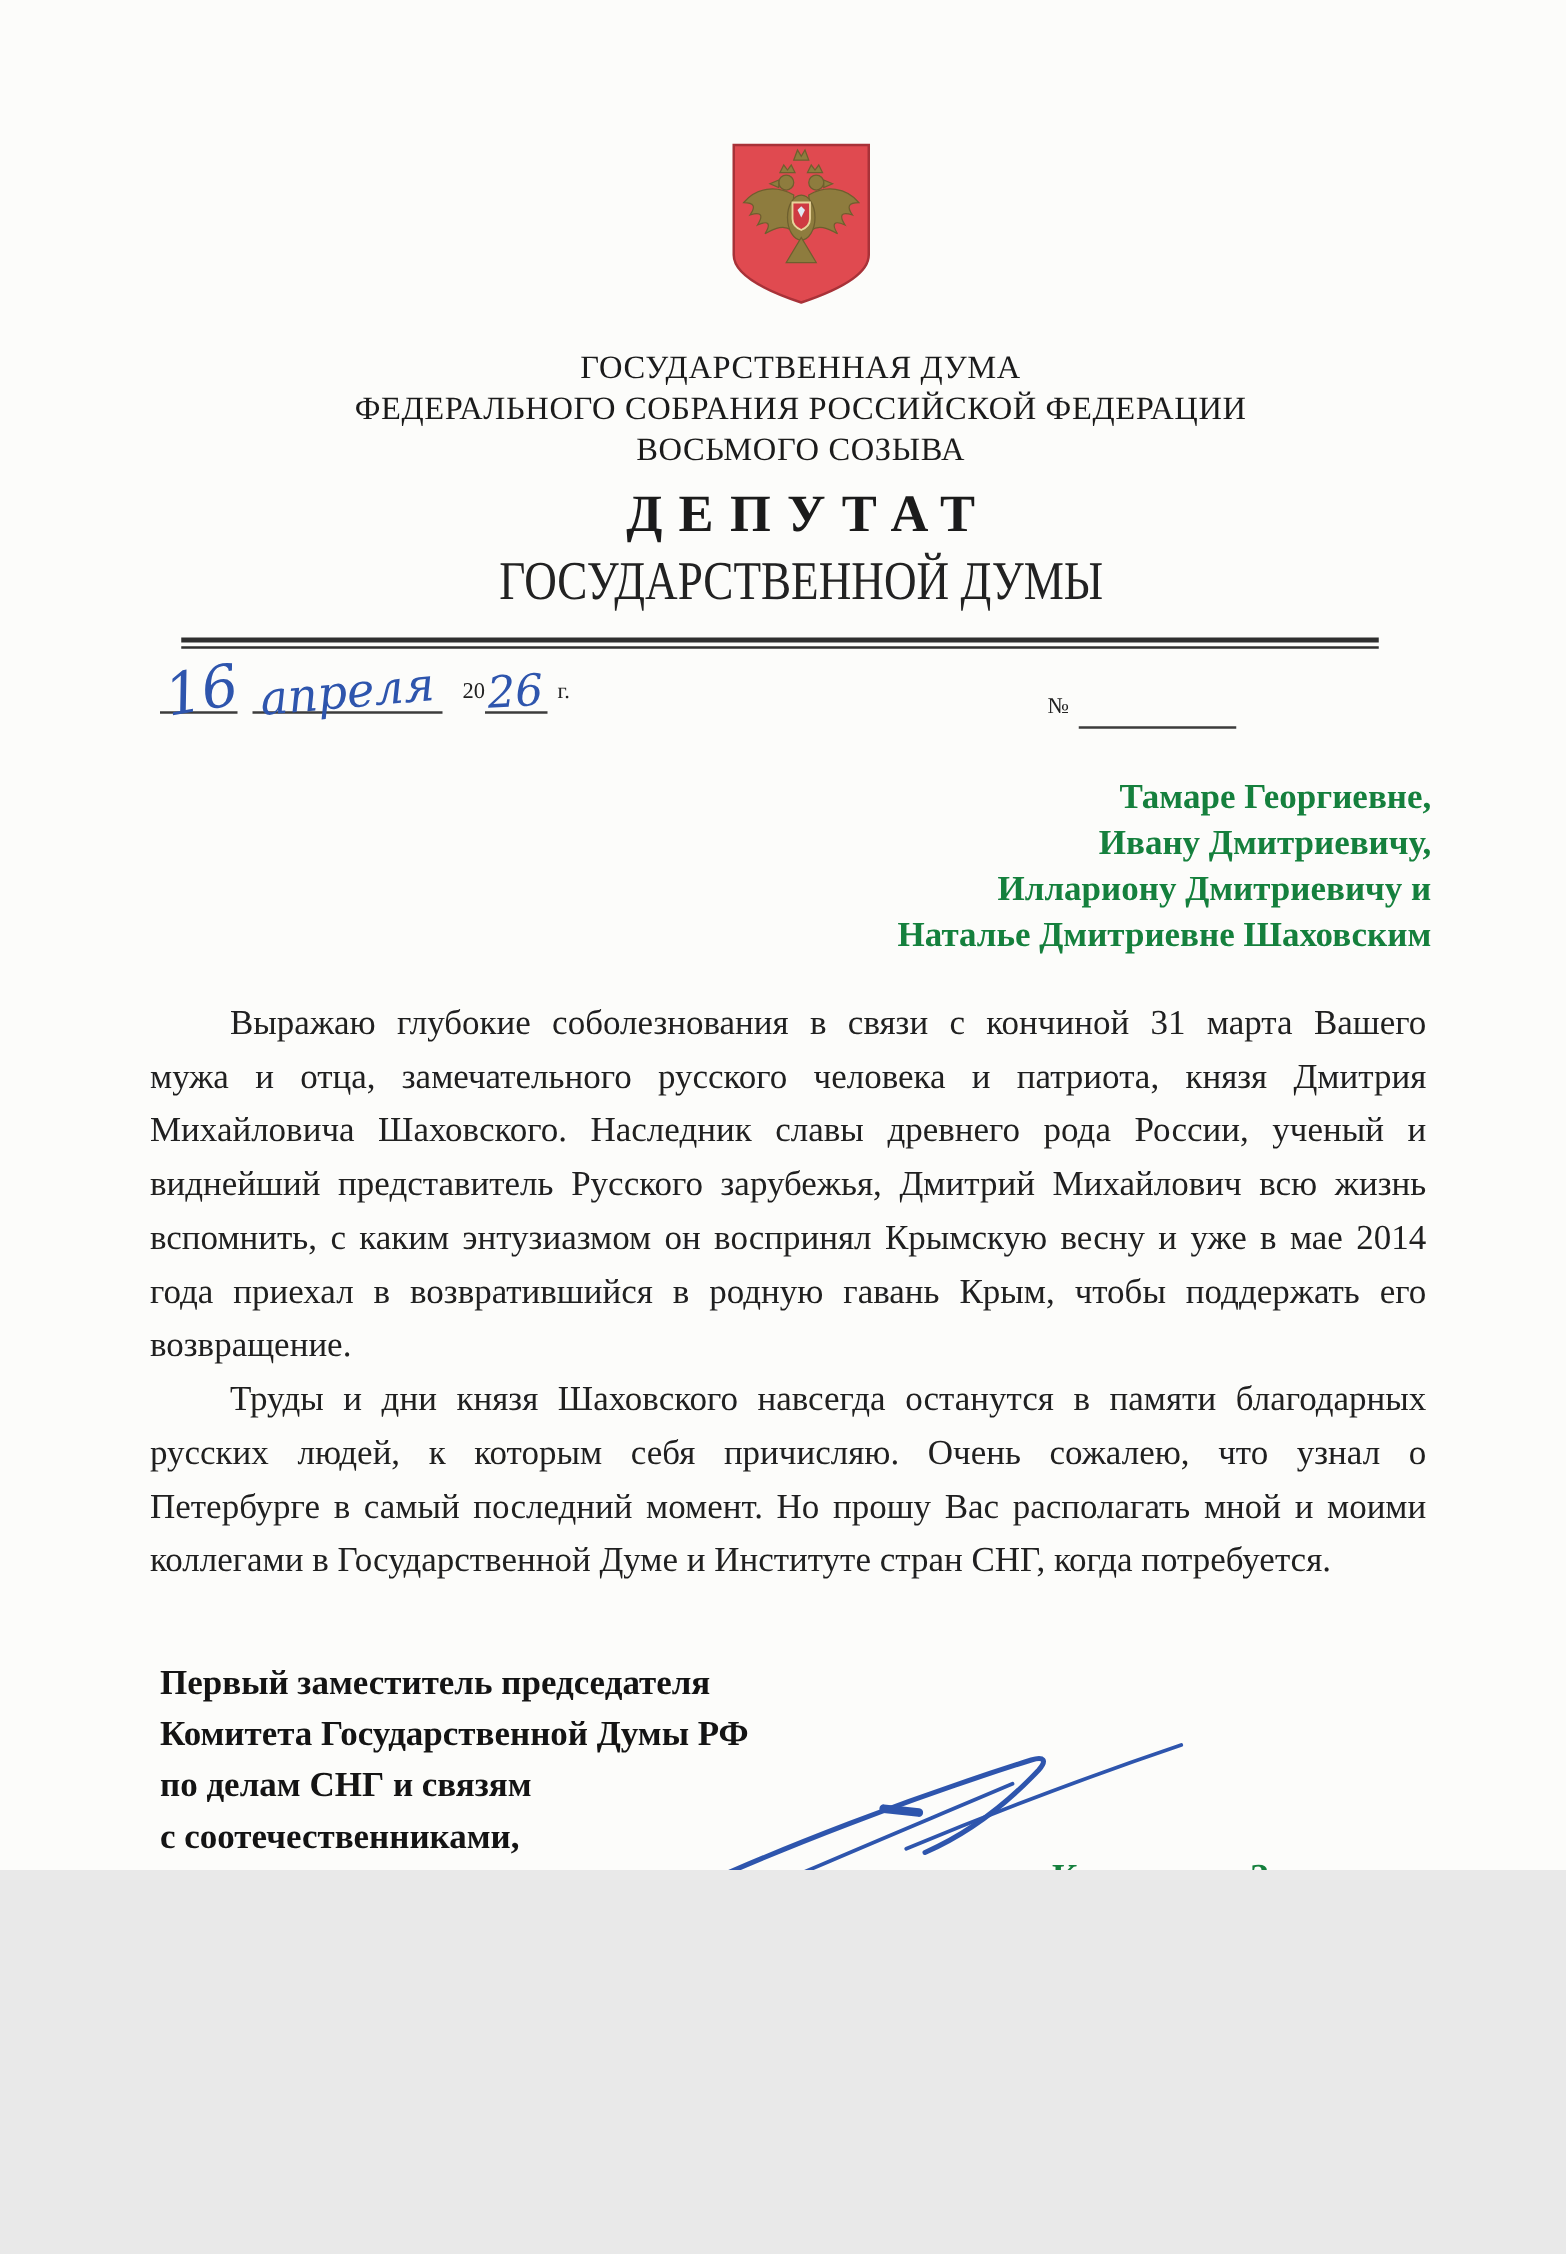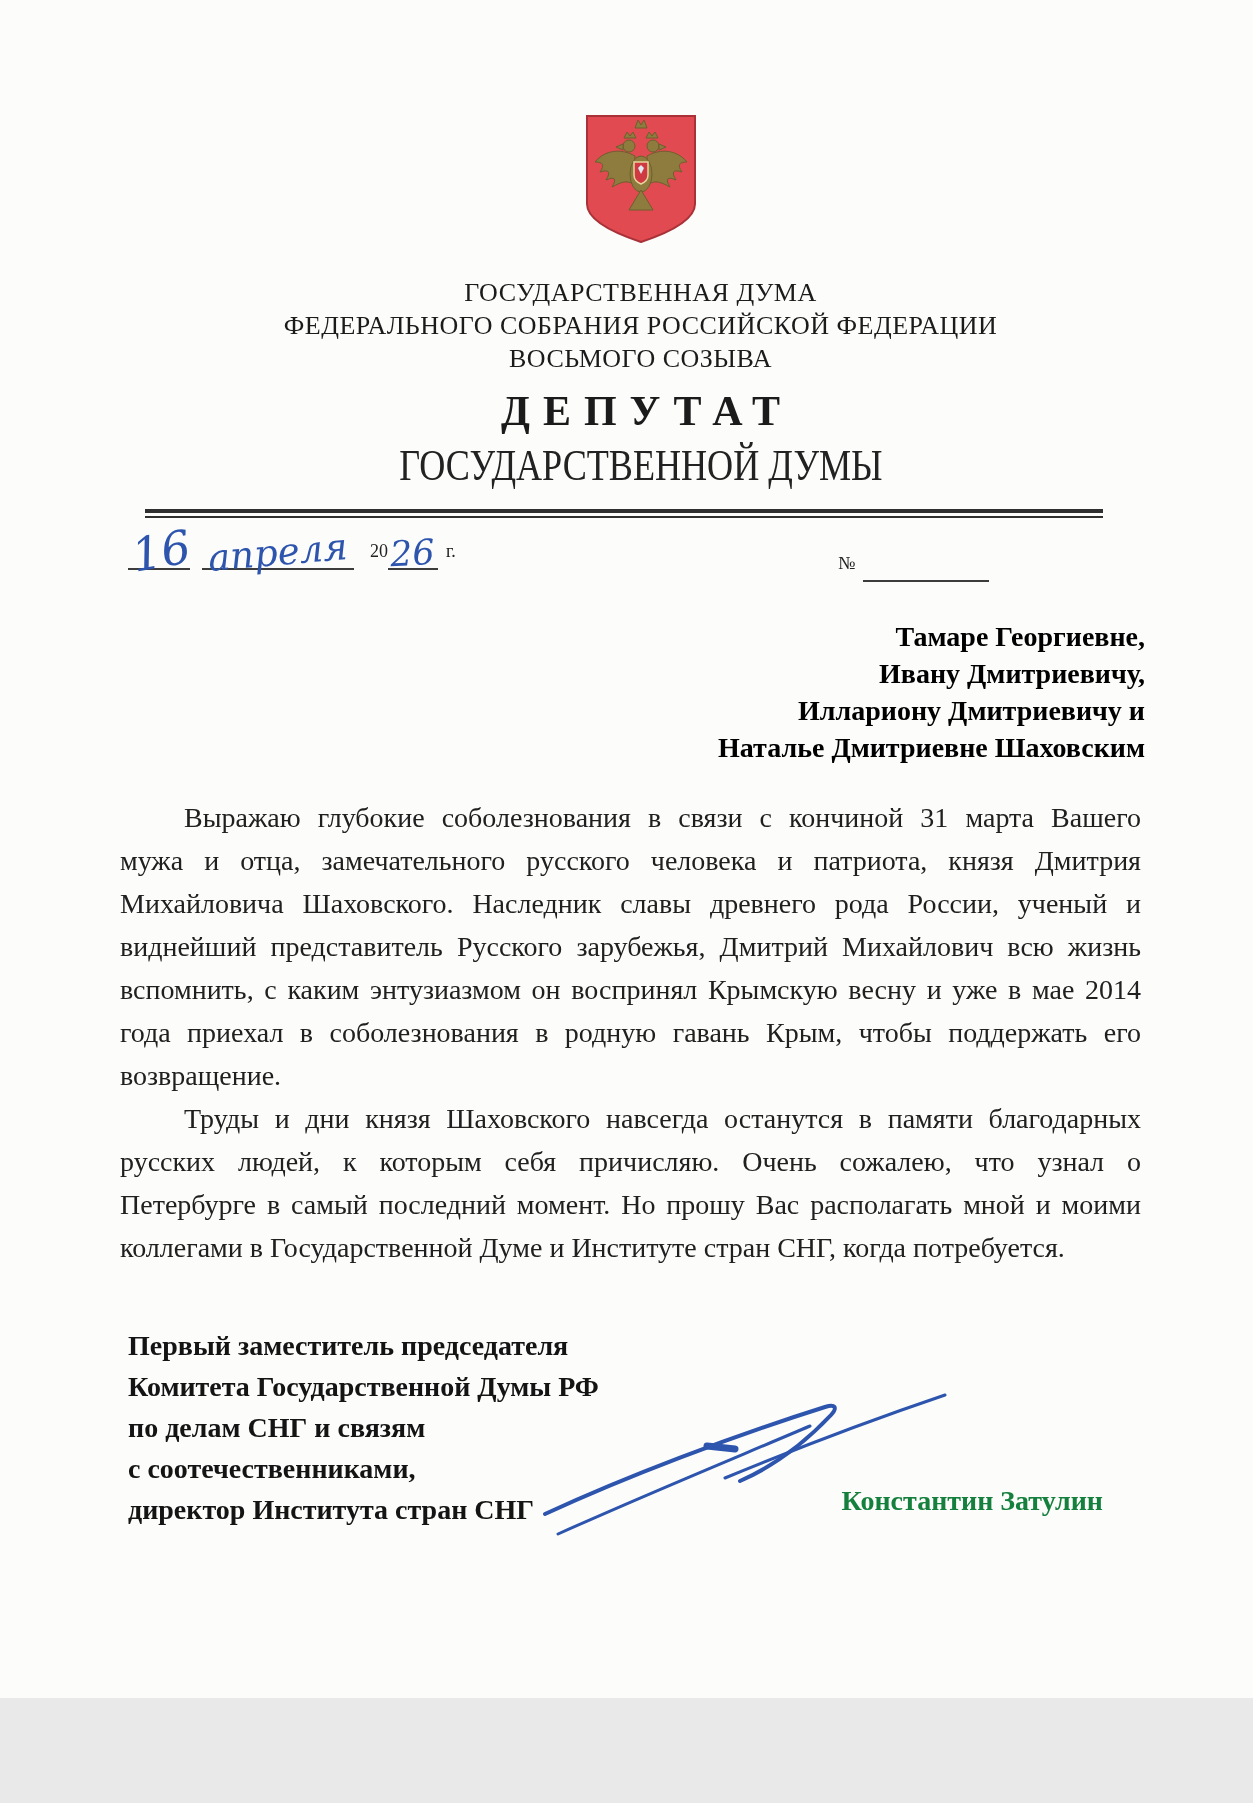--- a/index.html
+++ b/index.html
@@ -1,17 +1,17 @@
 <!DOCTYPE html>
 <html><head>
 <meta charset="utf-8">
 <style>
   html,body { margin:0; padding:0; background:#e9e9e9; }
   .page {
-    position:relative; width:1253px; height:1698px; margin:0 auto;
+    position:relative; width:1253px; height:1496px; margin:0 auto;
     background:#fcfcfa; color:#1e1e1e;
     font-family:"Liberation Serif", serif;
     overflow:hidden;
   }
   
   .letterhead { text-align:center; padding-top:112px; padding-left:28px; }
   .emblem { width:120px; height:134px; display:inline-block; }
   .org-lines { margin-top:26px; }
   .org-line { font-size:26px; line-height:33px; letter-spacing:0.5px; color:#1b1b1b; }
   .deputy-title { margin-top:14px; line-height:44px; }
@@ -31,21 +31,21 @@
   .hw-day { font-size:46px; left:4px; bottom:-10px; transform:rotate(-10deg); }
   .hw-month { font-size:37px; left:6px; bottom:-6px; transform:rotate(-5deg); }
   .hw-year { font-size:35px; left:2px; bottom:-5px; transform:rotate(-3deg); }
   .printed { font-size:18px; color:#222; vertical-align:bottom; line-height:38px; }
   .yr-prefix { margin-left:12px; }
   .yr-suffix { margin-left:4px; }
   .num-group { position:absolute; left:838px; top:26px; white-space:nowrap; }
   .seg-num { width:126px; margin-left:8px; }
   
   .addressees { margin-top:14px; padding-right:108px; text-align:right;
-                font-weight:bold; font-size:28px; line-height:37px; color:#000000; }
+                font-weight:bold; font-size:28px; line-height:37px; color:#15803d; }
   
   .letter-body { margin:30px 112px 0 120px; }
   .ln { font-size:28px; line-height:43px; text-align:justify; text-align-last:justify; color:#202020; }
   .ln.first { text-indent:64px; }
   .ln.last { text-align-last:left; }
   .para + .para { }
   .closing { margin:22px 0 0 8px; font-size:28px; color:#202020; }
   
   .sig-area { position:relative; margin-top:56px; height:320px; }
   .sig-block { margin-left:128px; width:640px; font-weight:bold; font-size:28px; line-height:41px; color:#141414; }
@@ -106,21 +106,21 @@
     <div>Наталье Дмитриевне Шаховским</div>
   </div>
 
   <div class="letter-body">
     <div class="para">
       <div class="ln first">Выражаю глубокие соболезнования в связи с кончиной 31 марта Вашего</div>
       <div class="ln">мужа и отца, замечательного русского человека и патриота, князя Дмитрия</div>
       <div class="ln">Михайловича Шаховского. Наследник славы древнего рода России, ученый и</div>
       <div class="ln">виднейший представитель Русского зарубежья, Дмитрий Михайлович всю жизнь</div>
       <div class="ln">вспомнить, с каким энтузиазмом он воспринял Крымскую весну и уже в мае 2014</div>
-      <div class="ln">года приехал в соболезнования в родную гавань Крым, чтобы поддержать его</div>
+      <div class="ln">года приехал в возвратившийся в родную гавань Крым, чтобы поддержать его</div>
       <div class="ln last">возвращение.</div>
     </div>
     <div class="para">
       <div class="ln first">Труды и дни князя Шаховского навсегда останутся в памяти благодарных</div>
       <div class="ln">русских людей, к которым себя причисляю. Очень сожалею, что узнал о</div>
       <div class="ln">Петербурге в самый последний момент. Но прошу Вас располагать мной и моими</div>
       <div class="ln last">коллегами в Государственной Думе и Институте стран СНГ, когда потребуется.</div>
     </div>
   </div>
 

